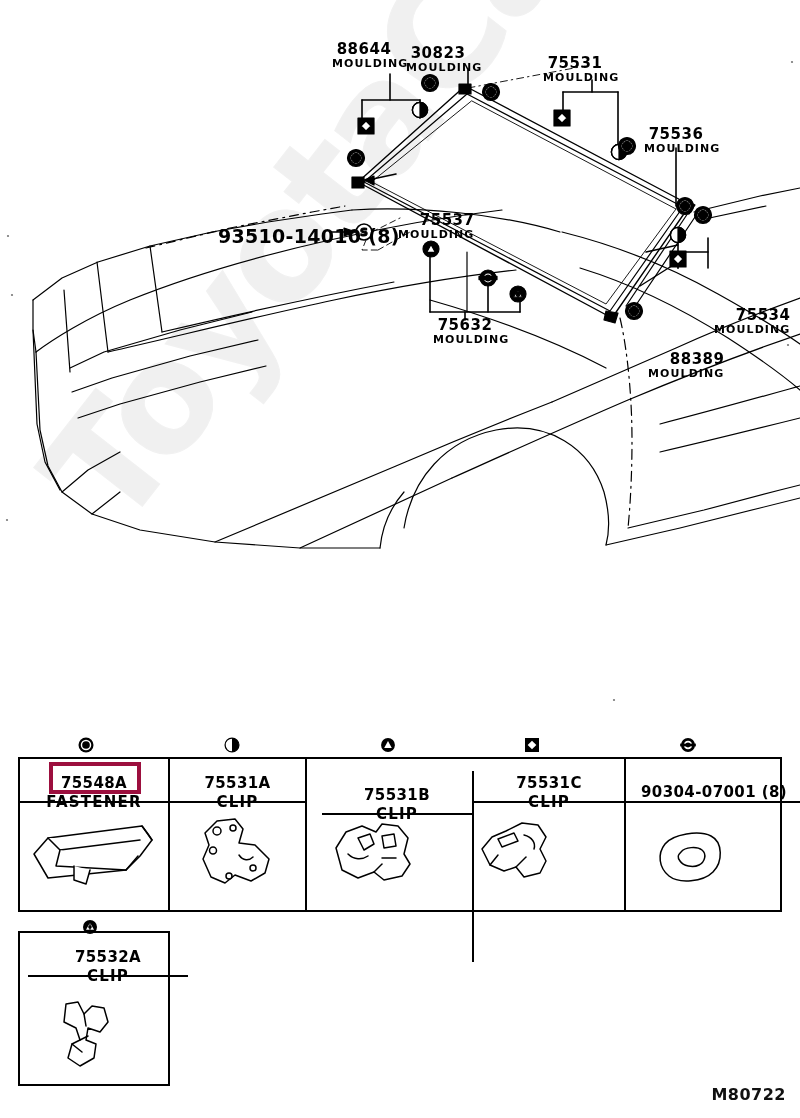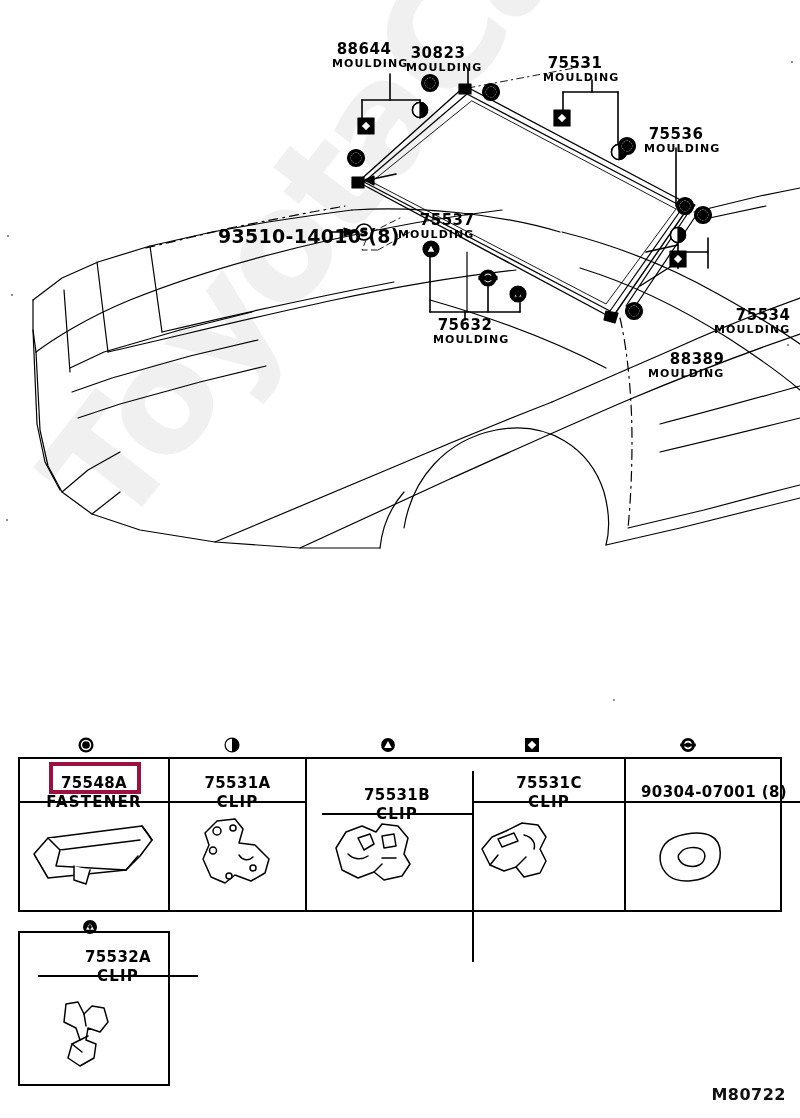--- a/index.html
+++ b/index.html
@@ -450,21 +450,21 @@
       <div class="lcell" style="left:606px;top:0;width:176px;height:151px;">
         <div class="head">
           <div class="pnum">90304-07001 (8)</div>
           <div class="pdesc"></div>
         </div>
         <div class="body"></div>
       </div>
     </div>
 
     <div class="ltable" style="left:18px;top:931px;width:152px;height:155px;">
-      <div class="lcell" style="left:18px;top:0;width:160px;height:151px;border-right:none;padding-left:16px;">
+      <div class="lcell" style="left:8px;top:0;width:160px;height:151px;border-right:none;padding-left:16px;">
         <div class="head">
           <div class="pnum">75532A</div>
           <div class="pdesc">CLIP</div>
         </div>
         <div class="body"></div>
       </div>
     </div>
 
     <div class="hl-box" style="left: 49px; top: 762px; width: 92px; height: 32px; border-color: rgb(156, 15, 62);"></div>
   </div>

